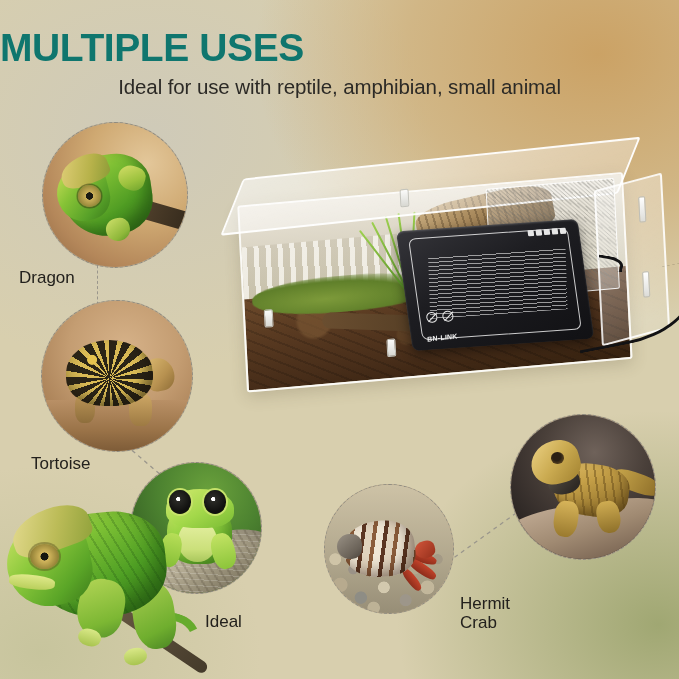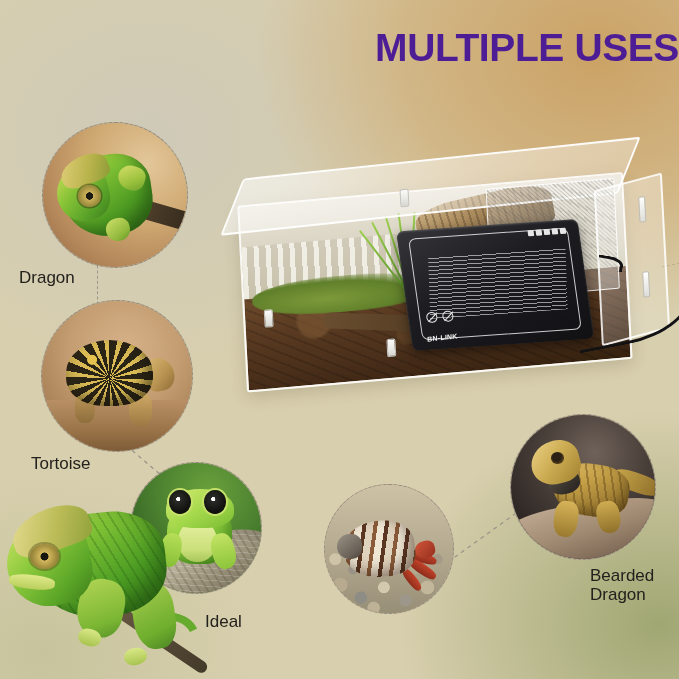--- a/index.html
+++ b/index.html
@@ -29,23 +29,23 @@
   .bg-green {
     position:absolute; inset:0;
     background:
       radial-gradient(55% 45% at 97% 92%, rgba(150,160,104,0.85) 0%, rgba(150,160,104,0) 70%),
       radial-gradient(45% 38% at 6% 96%, rgba(182,186,140,0.5) 0%, rgba(182,186,140,0) 72%);
   }
 
   
   .title {
     position:absolute; left:0; right:0; top:26px;
-    text-align:right;
+    text-align:left;
     font-size:39px; font-weight:bold; letter-spacing:-0.4px;
-    color:#4c1d95;
+    color:#0f766e;
     font-family:"Liberation Sans", sans-serif;
   }
   .subtitle {
     position:absolute; left:0; right:0; top:75px;
     text-align:center;
     font-size:20.5px; font-weight:400; letter-spacing:-0.1px;
     color:#2c2a26;
   }
 
   
@@ -547,20 +547,21 @@
 </head>
 <body>
 
 <div id="stage">
 
   <div class="bg-base"></div>
   <div class="bg-warm"></div>
   <div class="bg-green"></div>
 
   <div class="title">MULTIPLE USES</div>
+  <div class="subtitle">Ideal for use with reptile, amphibian, small animal</div>
 
   <div class="connector conn-v" style="left:97px; top:255px; height:60px;"></div>
   <svg class="conn-svg" style="left:120px; top:440px; width:70px; height:60px;">
     <line x1="0" y1="0" x2="56" y2="48" stroke="#9a968c" stroke-width="1.3" stroke-dasharray="4,4"></line>
   </svg>
   <svg class="conn-svg" style="left:448px; top:500px; width:90px; height:70px;">
     <line x1="0" y1="62" x2="78" y2="6" stroke="#9a968c" stroke-width="1.3" stroke-dasharray="4,4"></line>
   </svg>
 
   <div class="bubble" style="left:42px; top:122px; width:146px; height:146px;">
@@ -606,35 +607,35 @@
     <div class="art art-crab">
       <div class="gravel"></div>
       <div class="leg a"></div>
       <div class="leg b"></div>
       <div class="leg c"></div>
       <div class="claw"></div>
       <div class="shell"></div>
       <div class="apex"></div>
     </div>
   </div>
+  <div class="bub-label" style="left:460px; top:594px;">Hermit
+Crab</div>
 
   <div class="bubble" style="left:510px; top:414px; width:146px; height:146px;">
     <div class="art art-dragon">
       <div class="rock"></div>
       <div class="tail"></div>
       <div class="body"></div>
       <div class="legb"></div>
       <div class="legf"></div>
       <div class="beard"></div>
       <div class="head"></div>
       <div class="eye"></div>
     </div>
   </div>
-  <div class="bub-label" style="left:590px; top:566px;">Bearded
-Dragon</div>
 
   <div class="fg-cham" style="left:-6px; top:486px; width:210px; height:193px;">
     <div class="branch"></div>
     <div class="branch2"></div>
     <div class="tail"></div>
     <div class="armB"></div>
     <div class="body"></div>
     <div class="armA"></div>
     <div class="foot f1"></div>
     <div class="foot f2"></div>

